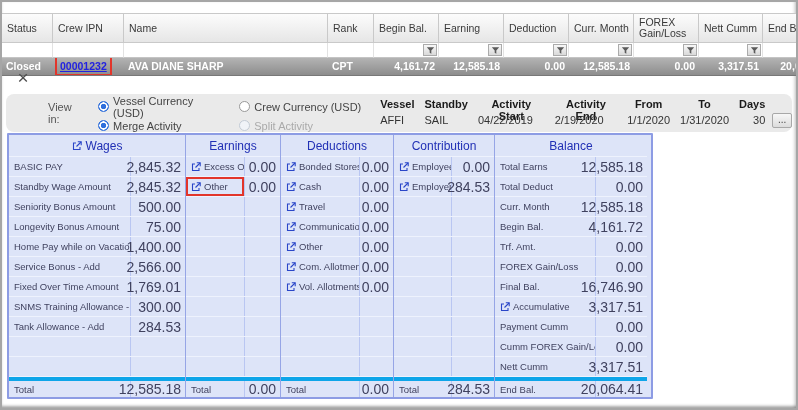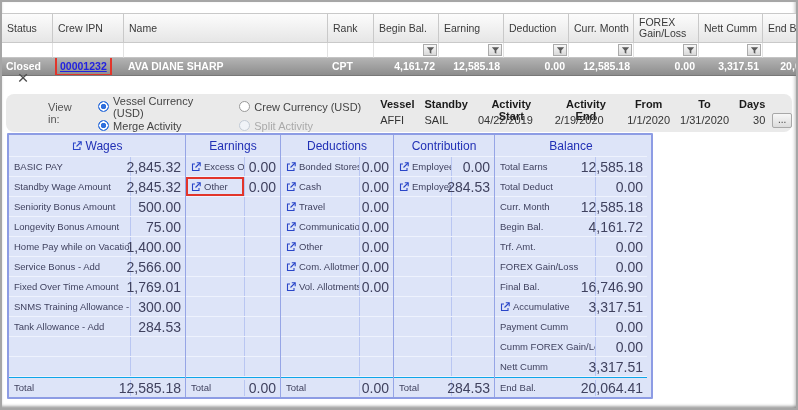--- a/index.html
+++ b/index.html
@@ -89,21 +89,21 @@
   }
   .prow { height: 20px; display: flex; border-bottom: 1px solid #eef2fd; }
   .plab {
     flex: 1; display: flex; align-items: center; gap: 3px; padding-left: 5px;
     font-size: 9.5px; color: #40425f; white-space: nowrap; overflow: hidden;
   }
   .pval {
     flex: none; display: flex; align-items: center; justify-content: flex-end; padding-right: 4px;
     border-left: 1px solid #b9c6f2; font-size: 14px; color: #40425f;
   }
-  .ptotal { height: 20px; display: flex; border-top: 1px solid #0ea5e9; margin-top: auto; align-items: center; }
+  .ptotal { height: 20px; display: flex; border-top: 4px solid #0ea5e9; margin-top: auto; align-items: center; }
   .hl { outline: 2px solid #e2352b; outline-offset: -2px; }
   .ext-icon { display: inline-flex; flex: none; cursor: pointer; }
 </style>
 </head>
 <body>
 
 <div class="frame">
 
   <div class="grid">
     <div class="g-header">

